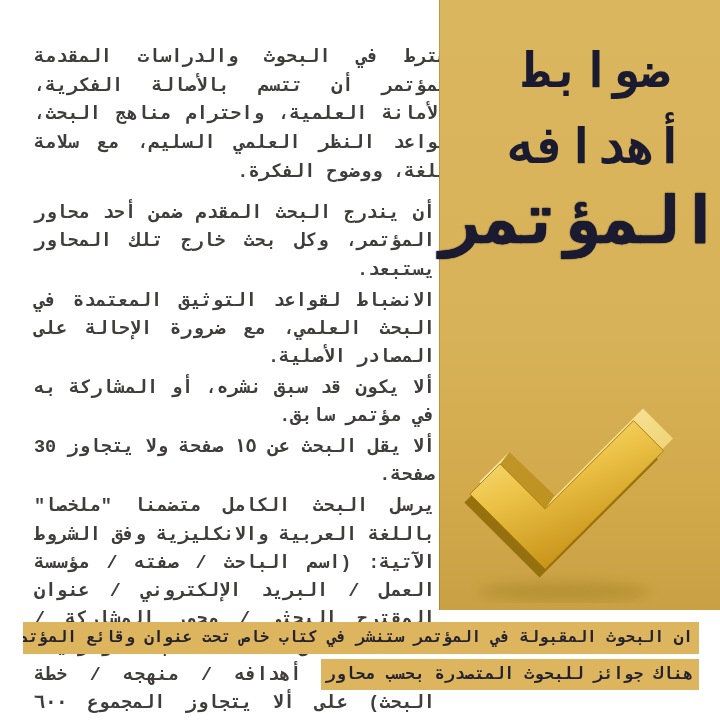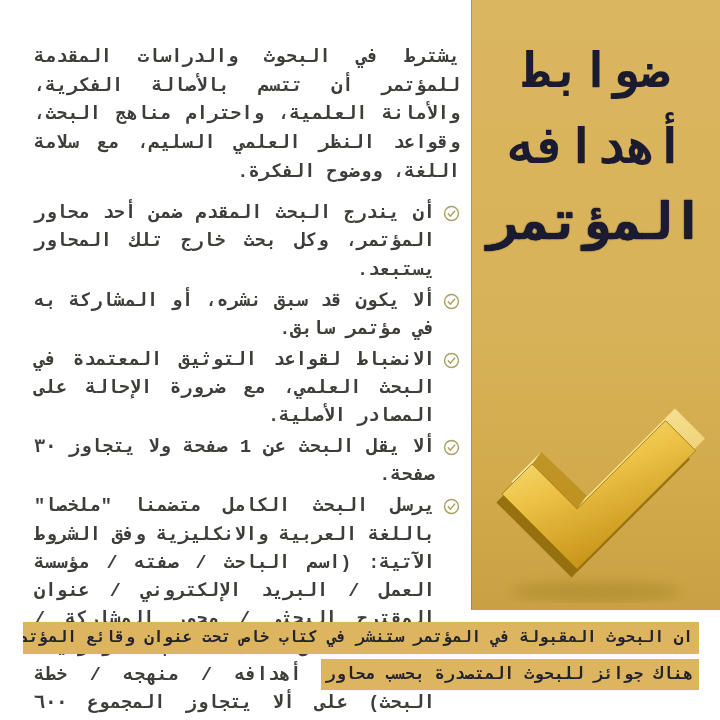--- a/index.html
+++ b/index.html
@@ -29,29 +29,30 @@
   .rule-text{
     flex:1 1 auto;
     font-size:18.5px;line-height:1.52;font-weight:bold;
     text-align:justify;color:#3e3d39;
   }
   
   .panel{
     position:absolute;top:0;right:0;width:248px;height:610px;
     background:linear-gradient(180deg,#dab65f 0%,#d8b258 55%,#d2aa4c 80%,#c9a043 100%);
     border-left:1px solid rgba(90,60,10,0.25);
+    padding-left:32px;
   }
   .title{
     padding-top:36px;text-align:center;color:#1a1a30;
   }
   .t-line{
     font-size:49px;line-height:76px;font-weight:bold;white-space:nowrap;
   }
   .t-last{
-    font-size:51px;
+    font-size:66px;
     text-shadow:0 0 1.2px #1a1a30,0 0 1.2px #1a1a30,0.6px 0 0 #1a1a30;
   }
   .checkmark{
     position:absolute;top:368px;left:11px;width:226px;height:235px;
   }
   
   .bar{
     position:absolute;background:#dcb55e;color:#23222e;
     font-weight:bold;white-space:nowrap;overflow:hidden;
     text-align:center;box-sizing:border-box;
@@ -83,39 +84,39 @@
           </span>
         <span class="rule-text">أن يندرج البحث المقدم ضمن أحد محاور المؤتمر، وكل بحث خارج تلك المحاور يستبعد.</span>
       </li>
       <li>
         <span class="bullet">
             <svg viewBox="0 0 20 20">
               <circle cx="10" cy="10" r="8.2" fill="none" stroke="currentColor" stroke-width="1.7"></circle>
               <path d="M6.2 10.4l2.5 2.7 5.1-6" fill="none" stroke="currentColor" stroke-width="1.7" stroke-linecap="round" stroke-linejoin="round"></path>
             </svg>
           </span>
+        <span class="rule-text">الانضباط لقواعد التوثيق المعتمدة في البحث العلمي، مع ضرورة الإحالة على المصادر الأصلية.</span>
+      </li>
+      <li>
+        <span class="bullet">
+            <svg viewBox="0 0 20 20">
+              <circle cx="10" cy="10" r="8.2" fill="none" stroke="currentColor" stroke-width="1.7"></circle>
+              <path d="M6.2 10.4l2.5 2.7 5.1-6" fill="none" stroke="currentColor" stroke-width="1.7" stroke-linecap="round" stroke-linejoin="round"></path>
+            </svg>
+          </span>
         <span class="rule-text">ألا يكون قد سبق نشره، أو المشاركة به في مؤتمر سابق.</span>
       </li>
       <li>
         <span class="bullet">
             <svg viewBox="0 0 20 20">
               <circle cx="10" cy="10" r="8.2" fill="none" stroke="currentColor" stroke-width="1.7"></circle>
               <path d="M6.2 10.4l2.5 2.7 5.1-6" fill="none" stroke="currentColor" stroke-width="1.7" stroke-linecap="round" stroke-linejoin="round"></path>
             </svg>
           </span>
-        <span class="rule-text">الانضباط لقواعد التوثيق المعتمدة في البحث العلمي، مع ضرورة الإحالة على المصادر الأصلية.</span>
-      </li>
-      <li>
-        <span class="bullet">
-            <svg viewBox="0 0 20 20">
-              <circle cx="10" cy="10" r="8.2" fill="none" stroke="currentColor" stroke-width="1.7"></circle>
-              <path d="M6.2 10.4l2.5 2.7 5.1-6" fill="none" stroke="currentColor" stroke-width="1.7" stroke-linecap="round" stroke-linejoin="round"></path>
-            </svg>
-          </span>
-        <span class="rule-text">ألا يقل البحث عن 1 صفحة ولا يتجاوز ٣٠ صفحة.</span>
+        <span class="rule-text">ألا يقل البحث عن ١٥ صفحة ولا يتجاوز 30 صفحة.</span>
       </li>
       <li>
         <span class="bullet">
             <svg viewBox="0 0 20 20">
               <circle cx="10" cy="10" r="8.2" fill="none" stroke="currentColor" stroke-width="1.7"></circle>
               <path d="M6.2 10.4l2.5 2.7 5.1-6" fill="none" stroke="currentColor" stroke-width="1.7" stroke-linecap="round" stroke-linejoin="round"></path>
             </svg>
           </span>
         <span class="rule-text">يرسل البحث الكامل متضمنا "ملخصا" باللغة العربية والانكليزية وفق الشروط الآتية: (اسم الباحث / صفته / مؤسسة العمل / البريد الإلكتروني / عنوان المقترح البحثي / محور المشاركة / مقدمة تتضمن مشكلة البحث وفرضيته وقضاياه / أهدافه / منهجه / خطة البحث) على ألا يتجاوز المجموع ٦٠٠ كلمة ترسل في ملف واحد.</span>
       </li>

